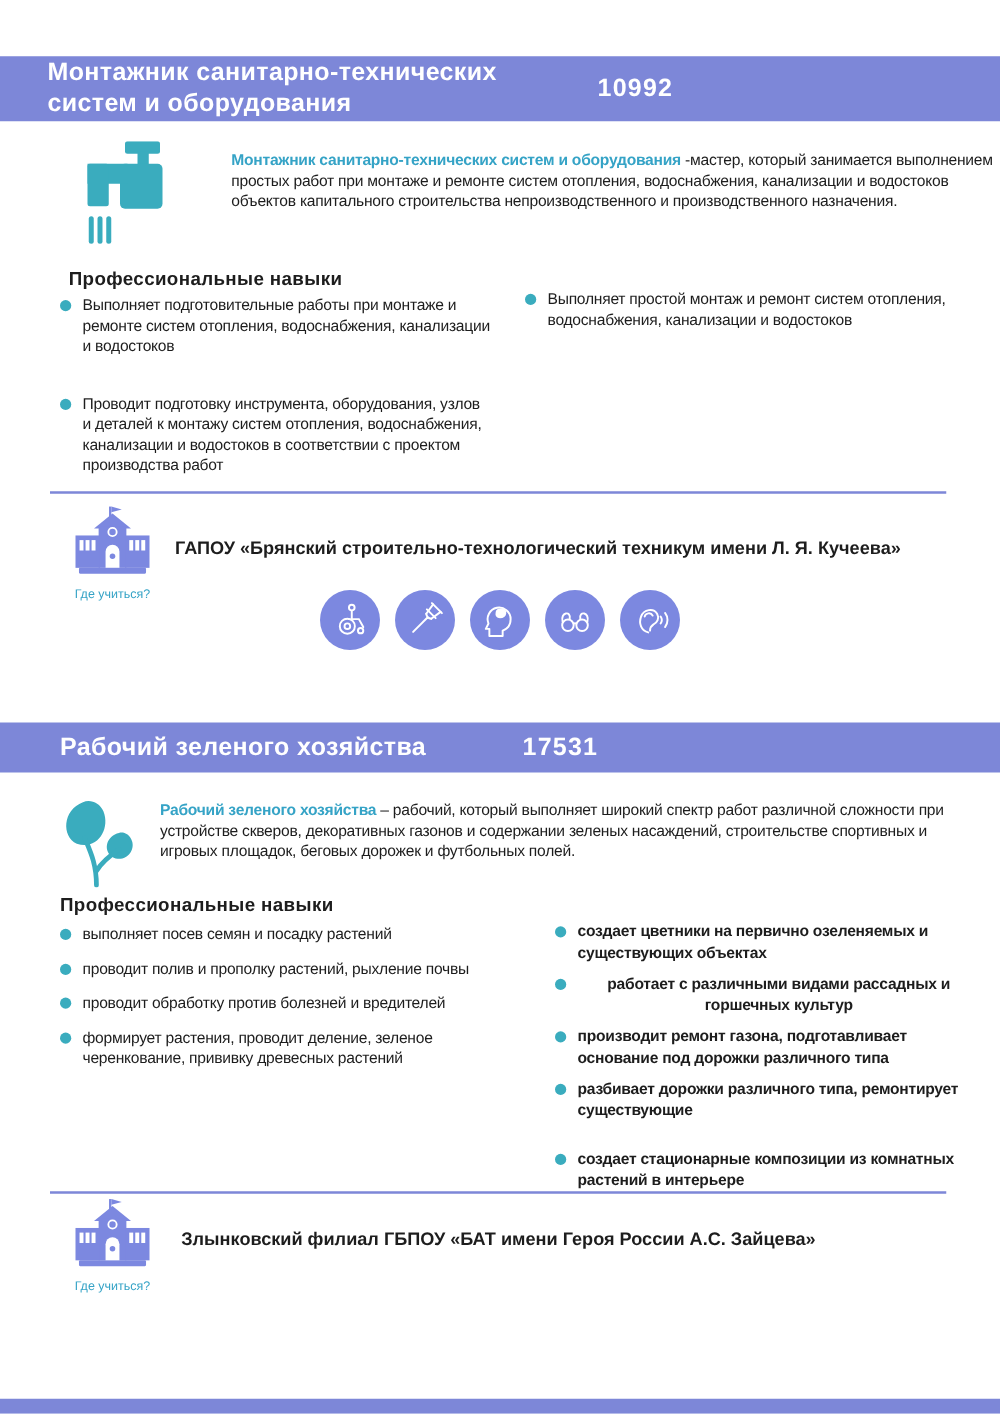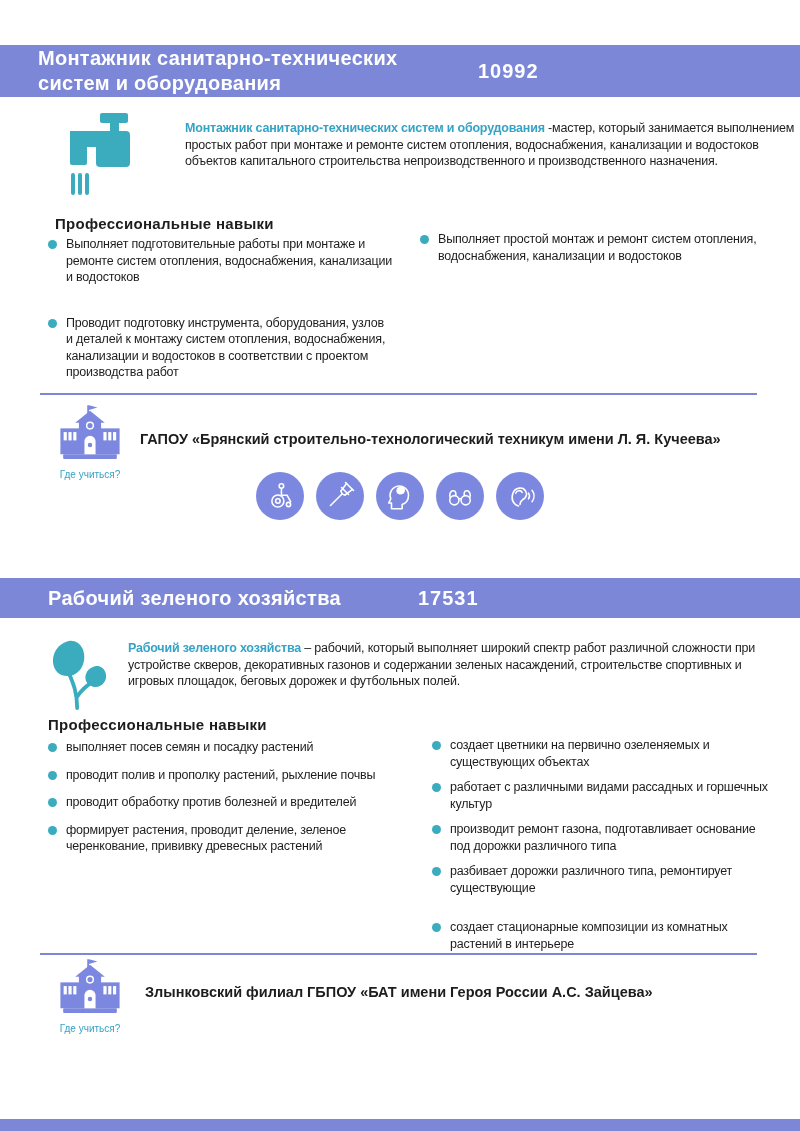--- a/index.html
+++ b/index.html
@@ -220,26 +220,26 @@
   <li class="skill-item">
     <span class="dot"></span>
     <span class="txt">проводит обработку против болезней и вредителей</span>
   </li>
   <li class="skill-item">
     <span class="dot"></span>
     <span class="txt">формирует растения, проводит деление, зеленое черенкование, прививку древесных растений</span>
   </li>
 </ul>
 
-<ul class="abs skill-list" style="left:432px;top:737px;width:340px;">
+<ul class="abs skill-list" style="left:444px;top:737px;width:340px;font-weight:bold;">
   <li class="skill-item" style="margin-bottom:9px;">
     <span class="dot"></span>
     <span class="txt">создает цветники на первично озеленяемых и существующих объектах</span>
   </li>
-  <li class="skill-item" style="margin-bottom:9px;">
+  <li class="skill-item" style="margin-bottom:9px;text-align:center;">
     <span class="dot"></span>
     <span class="txt">работает с различными видами рассадных и горшечных культур</span>
   </li>
   <li class="skill-item" style="margin-bottom:9px;">
     <span class="dot"></span>
     <span class="txt">производит ремонт газона, подготавливает основание под дорожки различного типа</span>
   </li>
   <li class="skill-item" style="margin-bottom:23px;">
     <span class="dot"></span>
     <span class="txt">разбивает дорожки различного типа, ремонтирует существующие</span>

